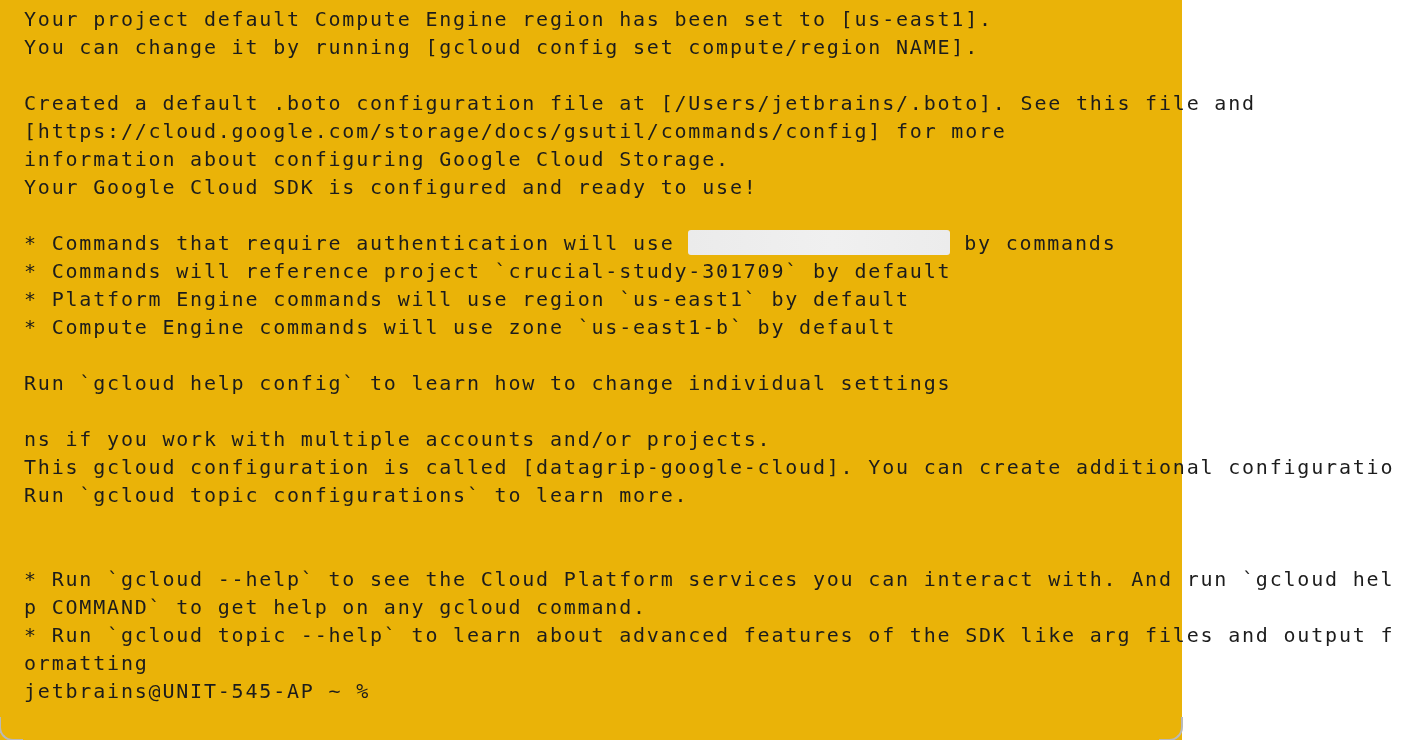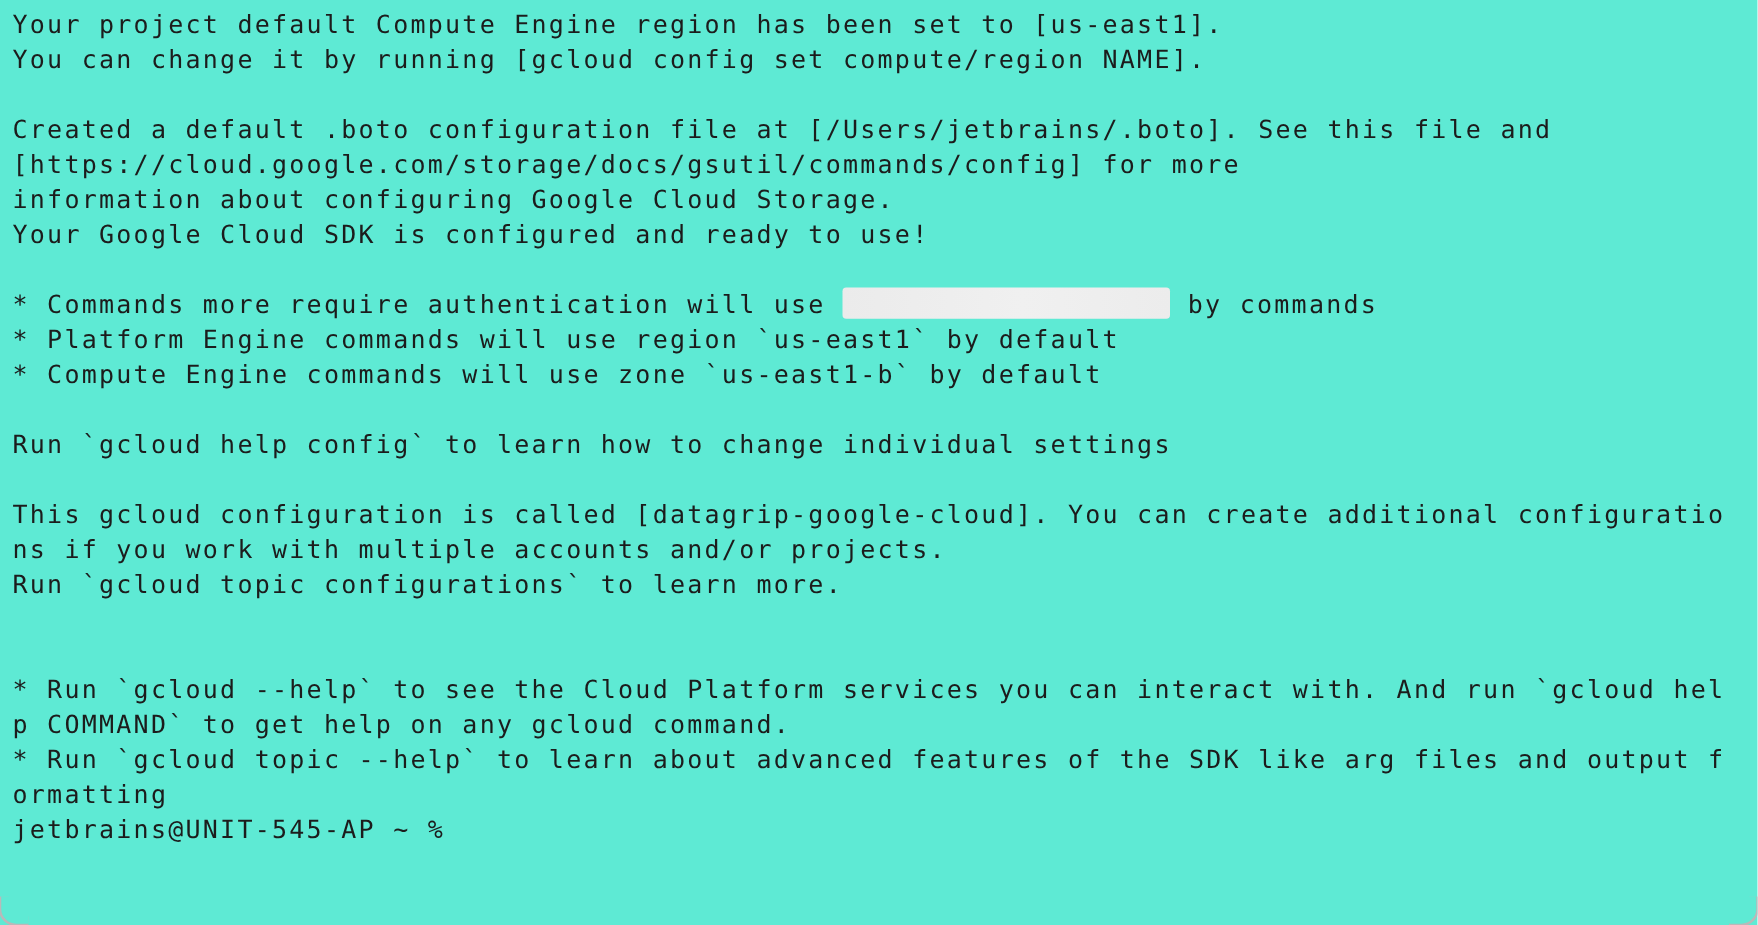--- a/index.html
+++ b/index.html
@@ -5,25 +5,25 @@
   html, body {
     margin: 0;
     padding: 0;
     background: #ffffff;
     width: 1406px;
     height: 740px;
     overflow: hidden;
   }
   .terminal {
     position: relative;
-    width: 1406px;
+    width: 1182px;
     height: 740px;
-    background: #5eead4;
+    background: #eab308;
     box-sizing: border-box;
-    padding: 5px 0 0 10px;
+    padding: 5px 0 0 24px;
     font-family: "DejaVu Sans Mono", "Liberation Mono", monospace;
     font-size: 20px;
     line-height: 28px;
     letter-spacing: 1.8px;
     color: #1c1c1c;
     font-weight: 500;
   }
   .line {
     height: 28px;
     white-space: pre;
@@ -66,28 +66,29 @@
 <div class="terminal">
   <div id="output">
       <div class="line">Your project default Compute Engine region has been set to [us-east1].</div>
       <div class="line">You can change it by running [gcloud config set compute/region NAME].</div>
       <div class="line">&nbsp;</div>
       <div class="line">Created a default .boto configuration file at [/Users/jetbrains/.boto]. See this file and</div>
       <div class="line">[https://cloud.google.com/storage/docs/gsutil/commands/config] for more</div>
       <div class="line">information about configuring Google Cloud Storage.</div>
       <div class="line">Your Google Cloud SDK is configured and ready to use!</div>
       <div class="line">&nbsp;</div>
-      <div class="line"><span>* Commands more require authentication will use </span><span class="redaction"></span><span> by commands</span></div>
+      <div class="line"><span>* Commands that require authentication will use </span><span class="redaction"></span><span> by commands</span></div>
+      <div class="line">* Commands will reference project `crucial-study-301709` by default</div>
       <div class="line">* Platform Engine commands will use region `us-east1` by default</div>
       <div class="line">* Compute Engine commands will use zone `us-east1-b` by default</div>
       <div class="line">&nbsp;</div>
       <div class="line">Run `gcloud help config` to learn how to change individual settings</div>
       <div class="line">&nbsp;</div>
+      <div class="line">ns if you work with multiple accounts and/or projects.</div>
       <div class="line">This gcloud configuration is called [datagrip-google-cloud]. You can create additional configuratio</div>
-      <div class="line">ns if you work with multiple accounts and/or projects.</div>
       <div class="line">Run `gcloud topic configurations` to learn more.</div>
       <div class="line">&nbsp;</div>
       <div class="line">&nbsp;</div>
       <div class="line">* Run `gcloud --help` to see the Cloud Platform services you can interact with. And run `gcloud hel</div>
       <div class="line">p COMMAND` to get help on any gcloud command.</div>
       <div class="line">* Run `gcloud topic --help` to learn about advanced features of the SDK like arg files and output f</div>
       <div class="line">ormatting</div>
       <div class="line">jetbrains@UNIT-545-AP ~ %</div>
     </div>
   <div class="corner corner-bl"></div>

